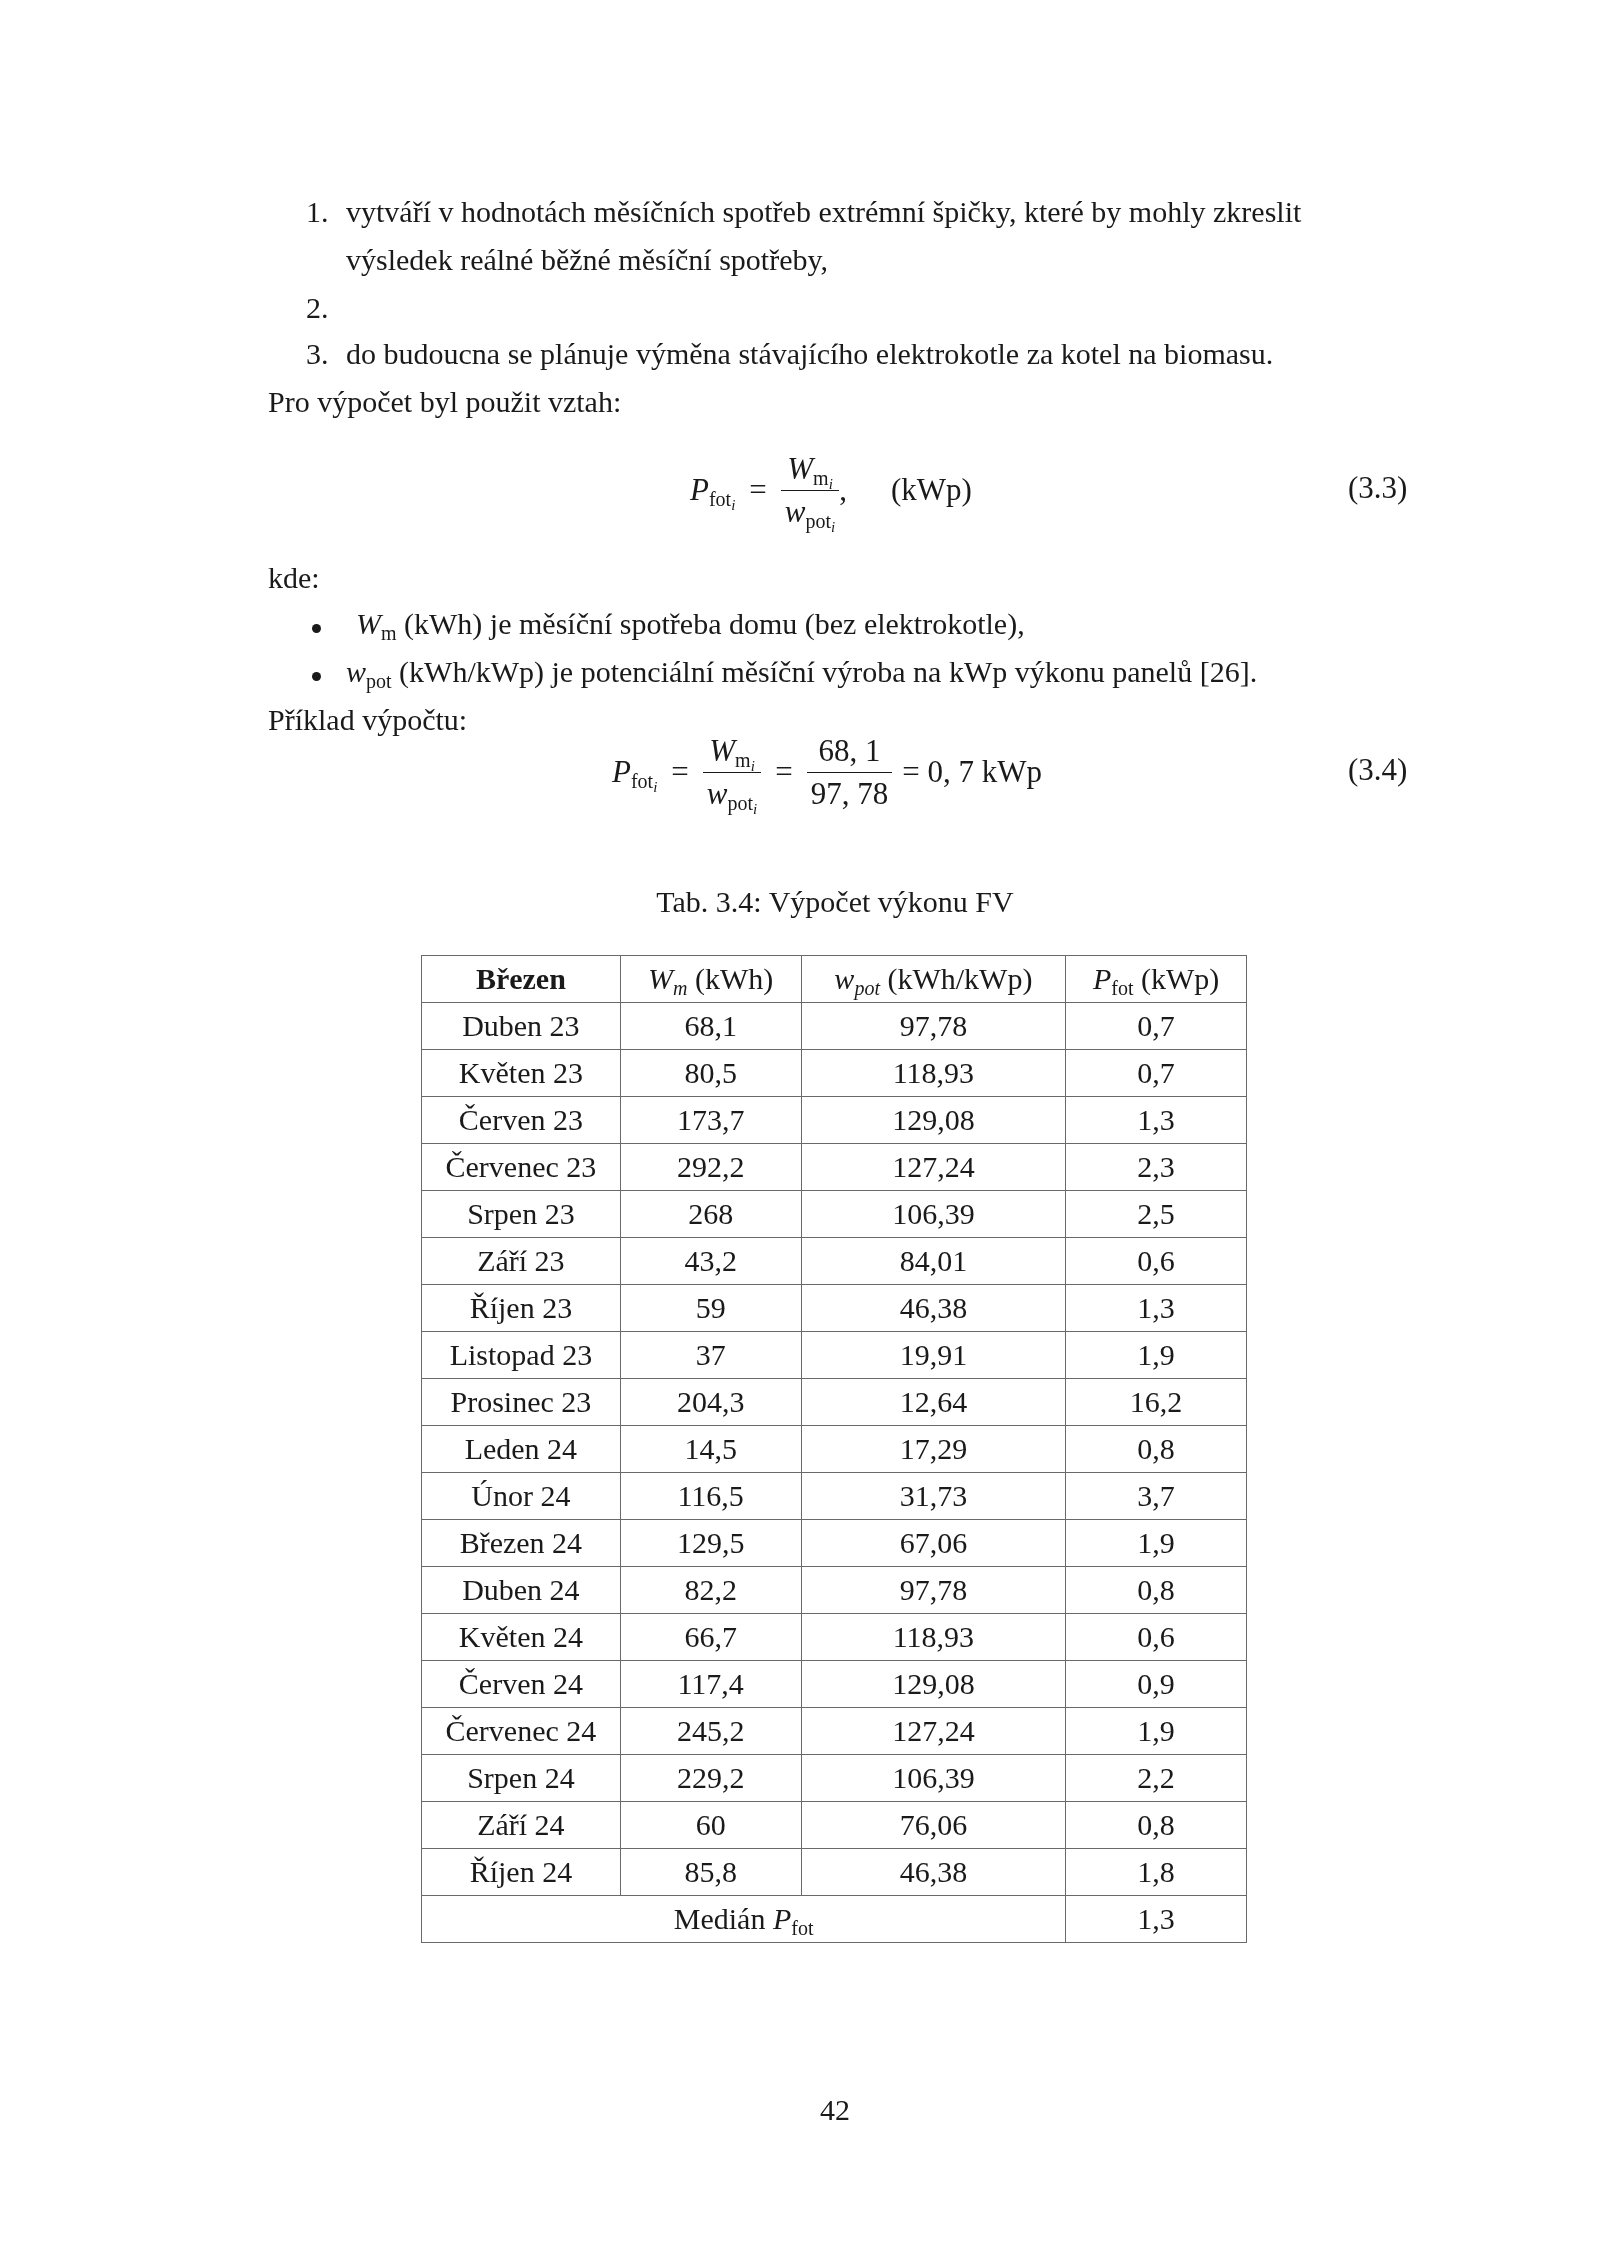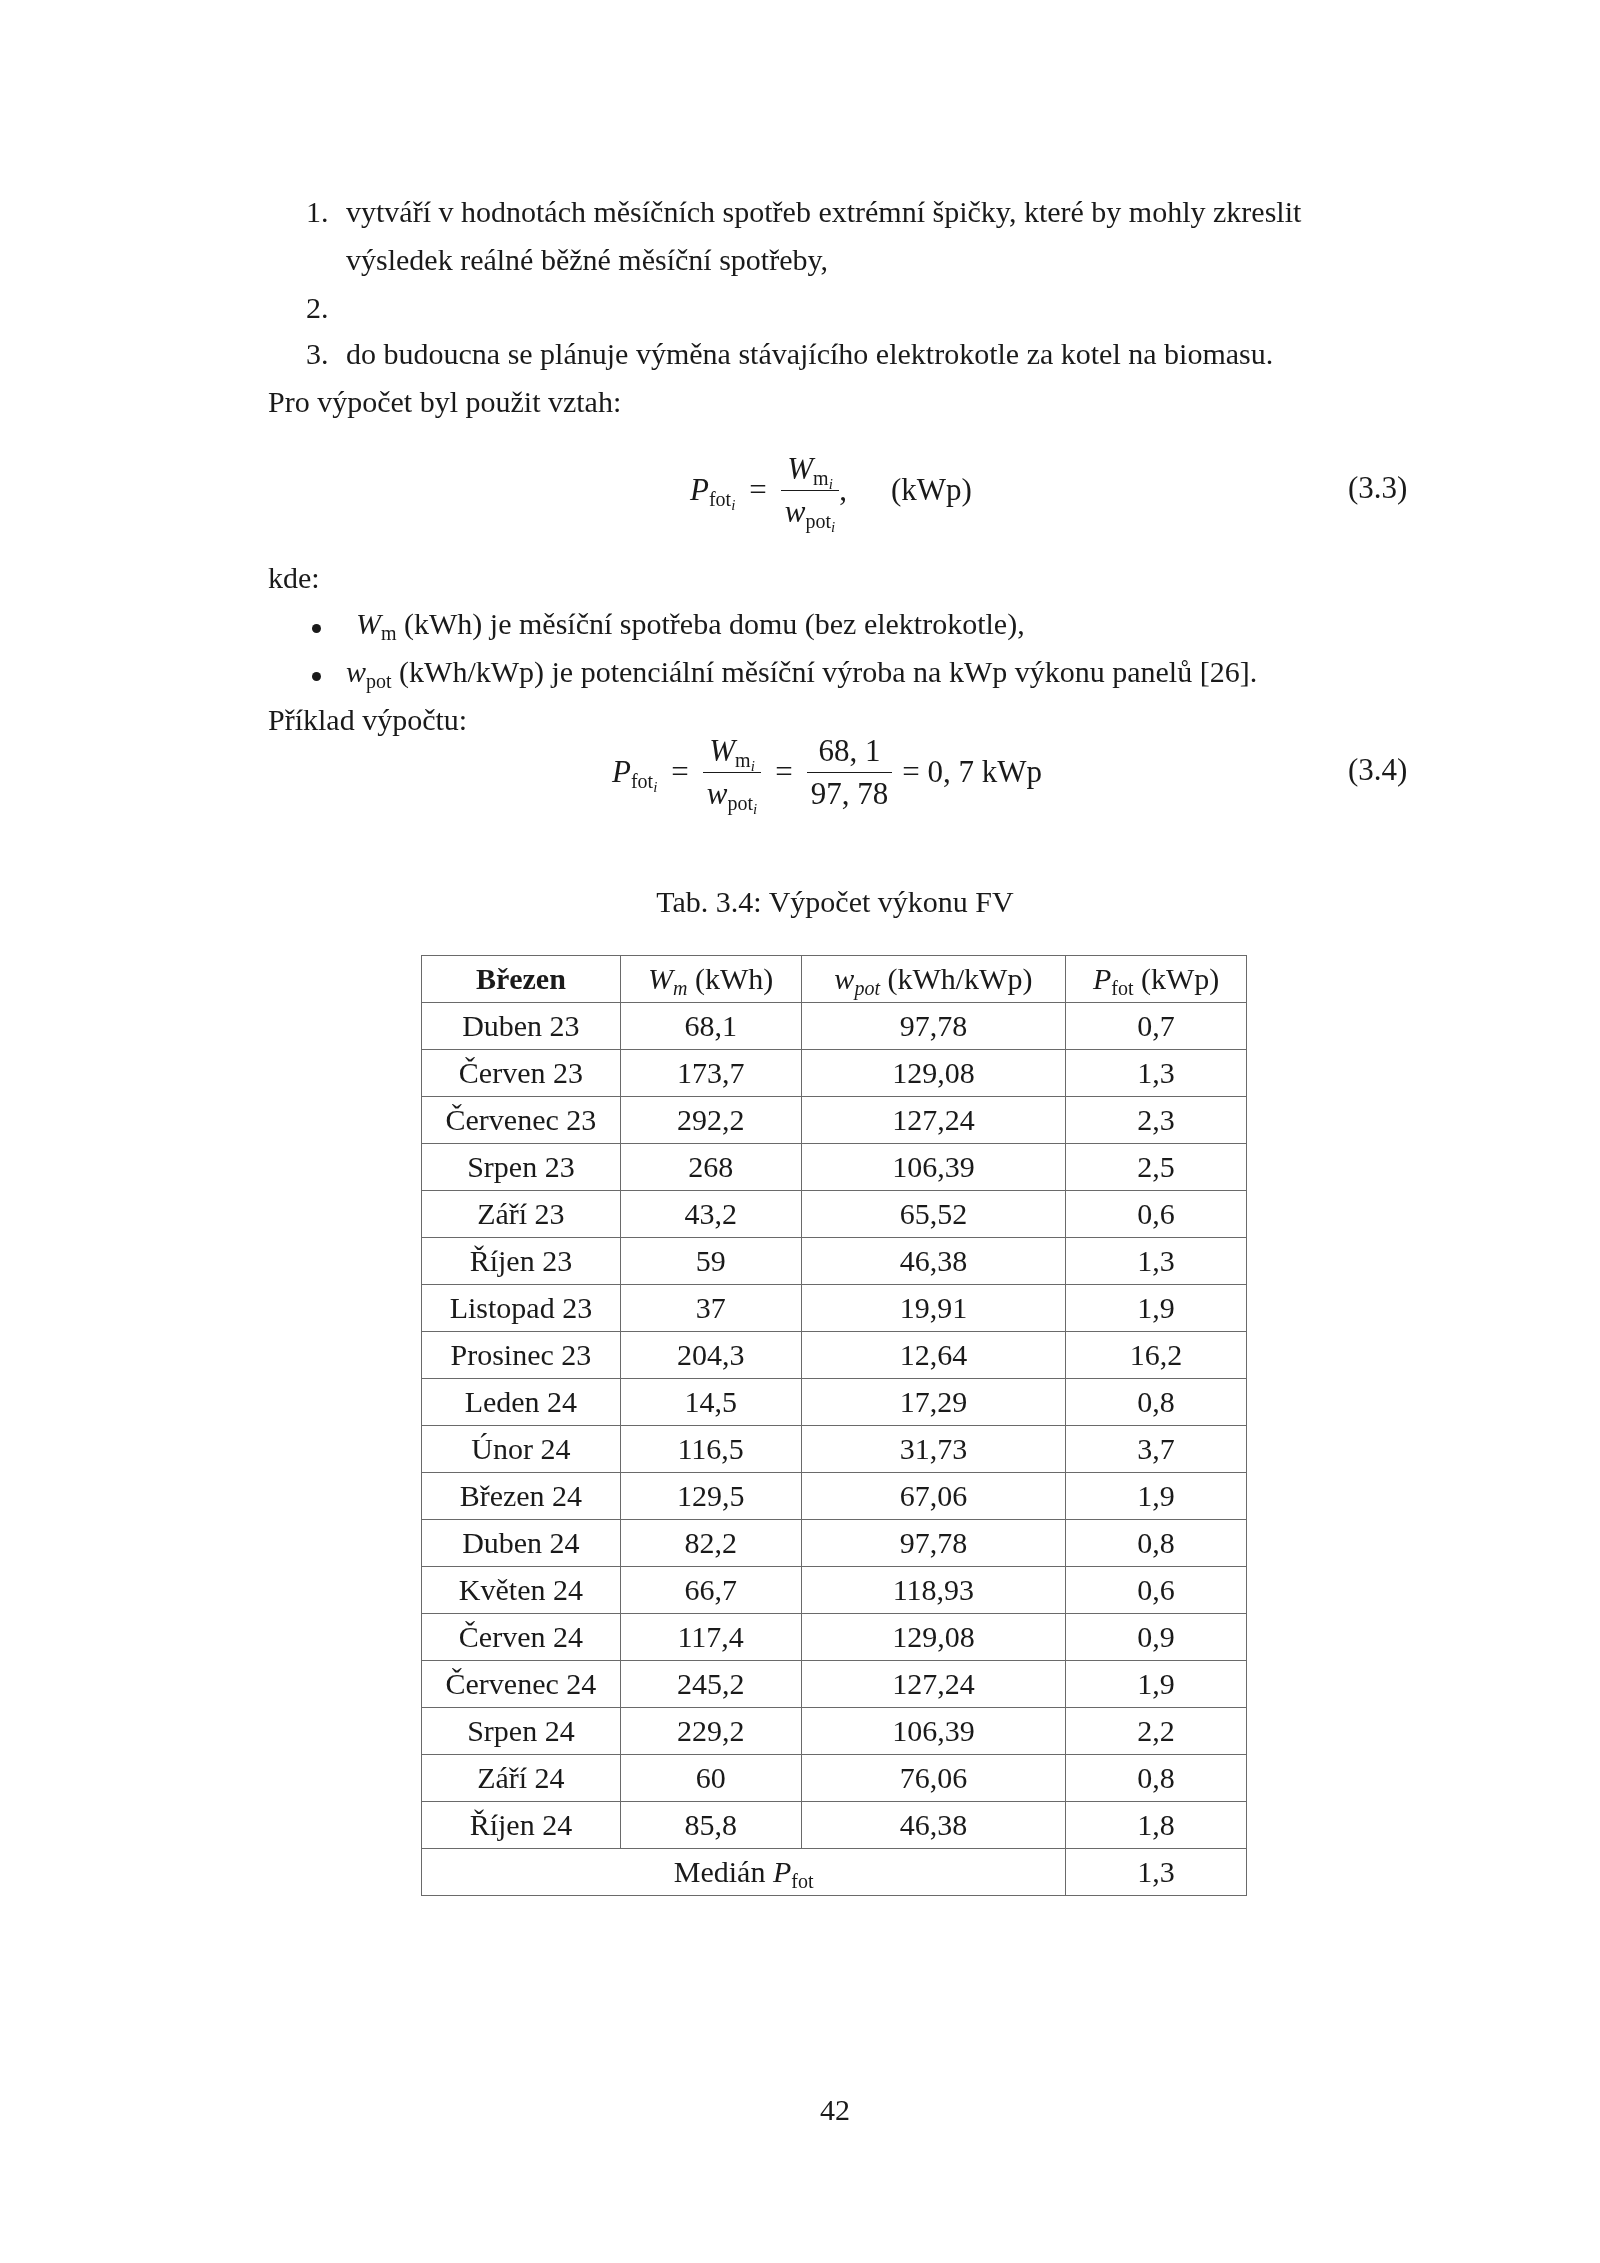--- a/index.html
+++ b/index.html
@@ -92,41 +92,47 @@
       </tr>
     </thead>
     <tbody id="tbody">
         <tr>
           <td>Duben 23</td>
           <td>68,1</td>
           <td>97,78</td>
           <td>0,7</td>
         </tr>
         <tr>
+          <td>Květen 23</td>
+          <td>80,5</td>
+          <td>118,93</td>
+          <td>0,7</td>
+        </tr>
+        <tr>
           <td>Červen 23</td>
           <td>173,7</td>
           <td>129,08</td>
           <td>1,3</td>
         </tr>
         <tr>
           <td>Červenec 23</td>
           <td>292,2</td>
           <td>127,24</td>
           <td>2,3</td>
         </tr>
         <tr>
           <td>Srpen 23</td>
           <td>268</td>
           <td>106,39</td>
           <td>2,5</td>
         </tr>
         <tr>
           <td>Září 23</td>
           <td>43,2</td>
-          <td>65,52</td>
+          <td>84,01</td>
           <td>0,6</td>
         </tr>
         <tr>
           <td>Říjen 23</td>
           <td>59</td>
           <td>46,38</td>
           <td>1,3</td>
         </tr>
         <tr>
           <td>Listopad 23</td>

